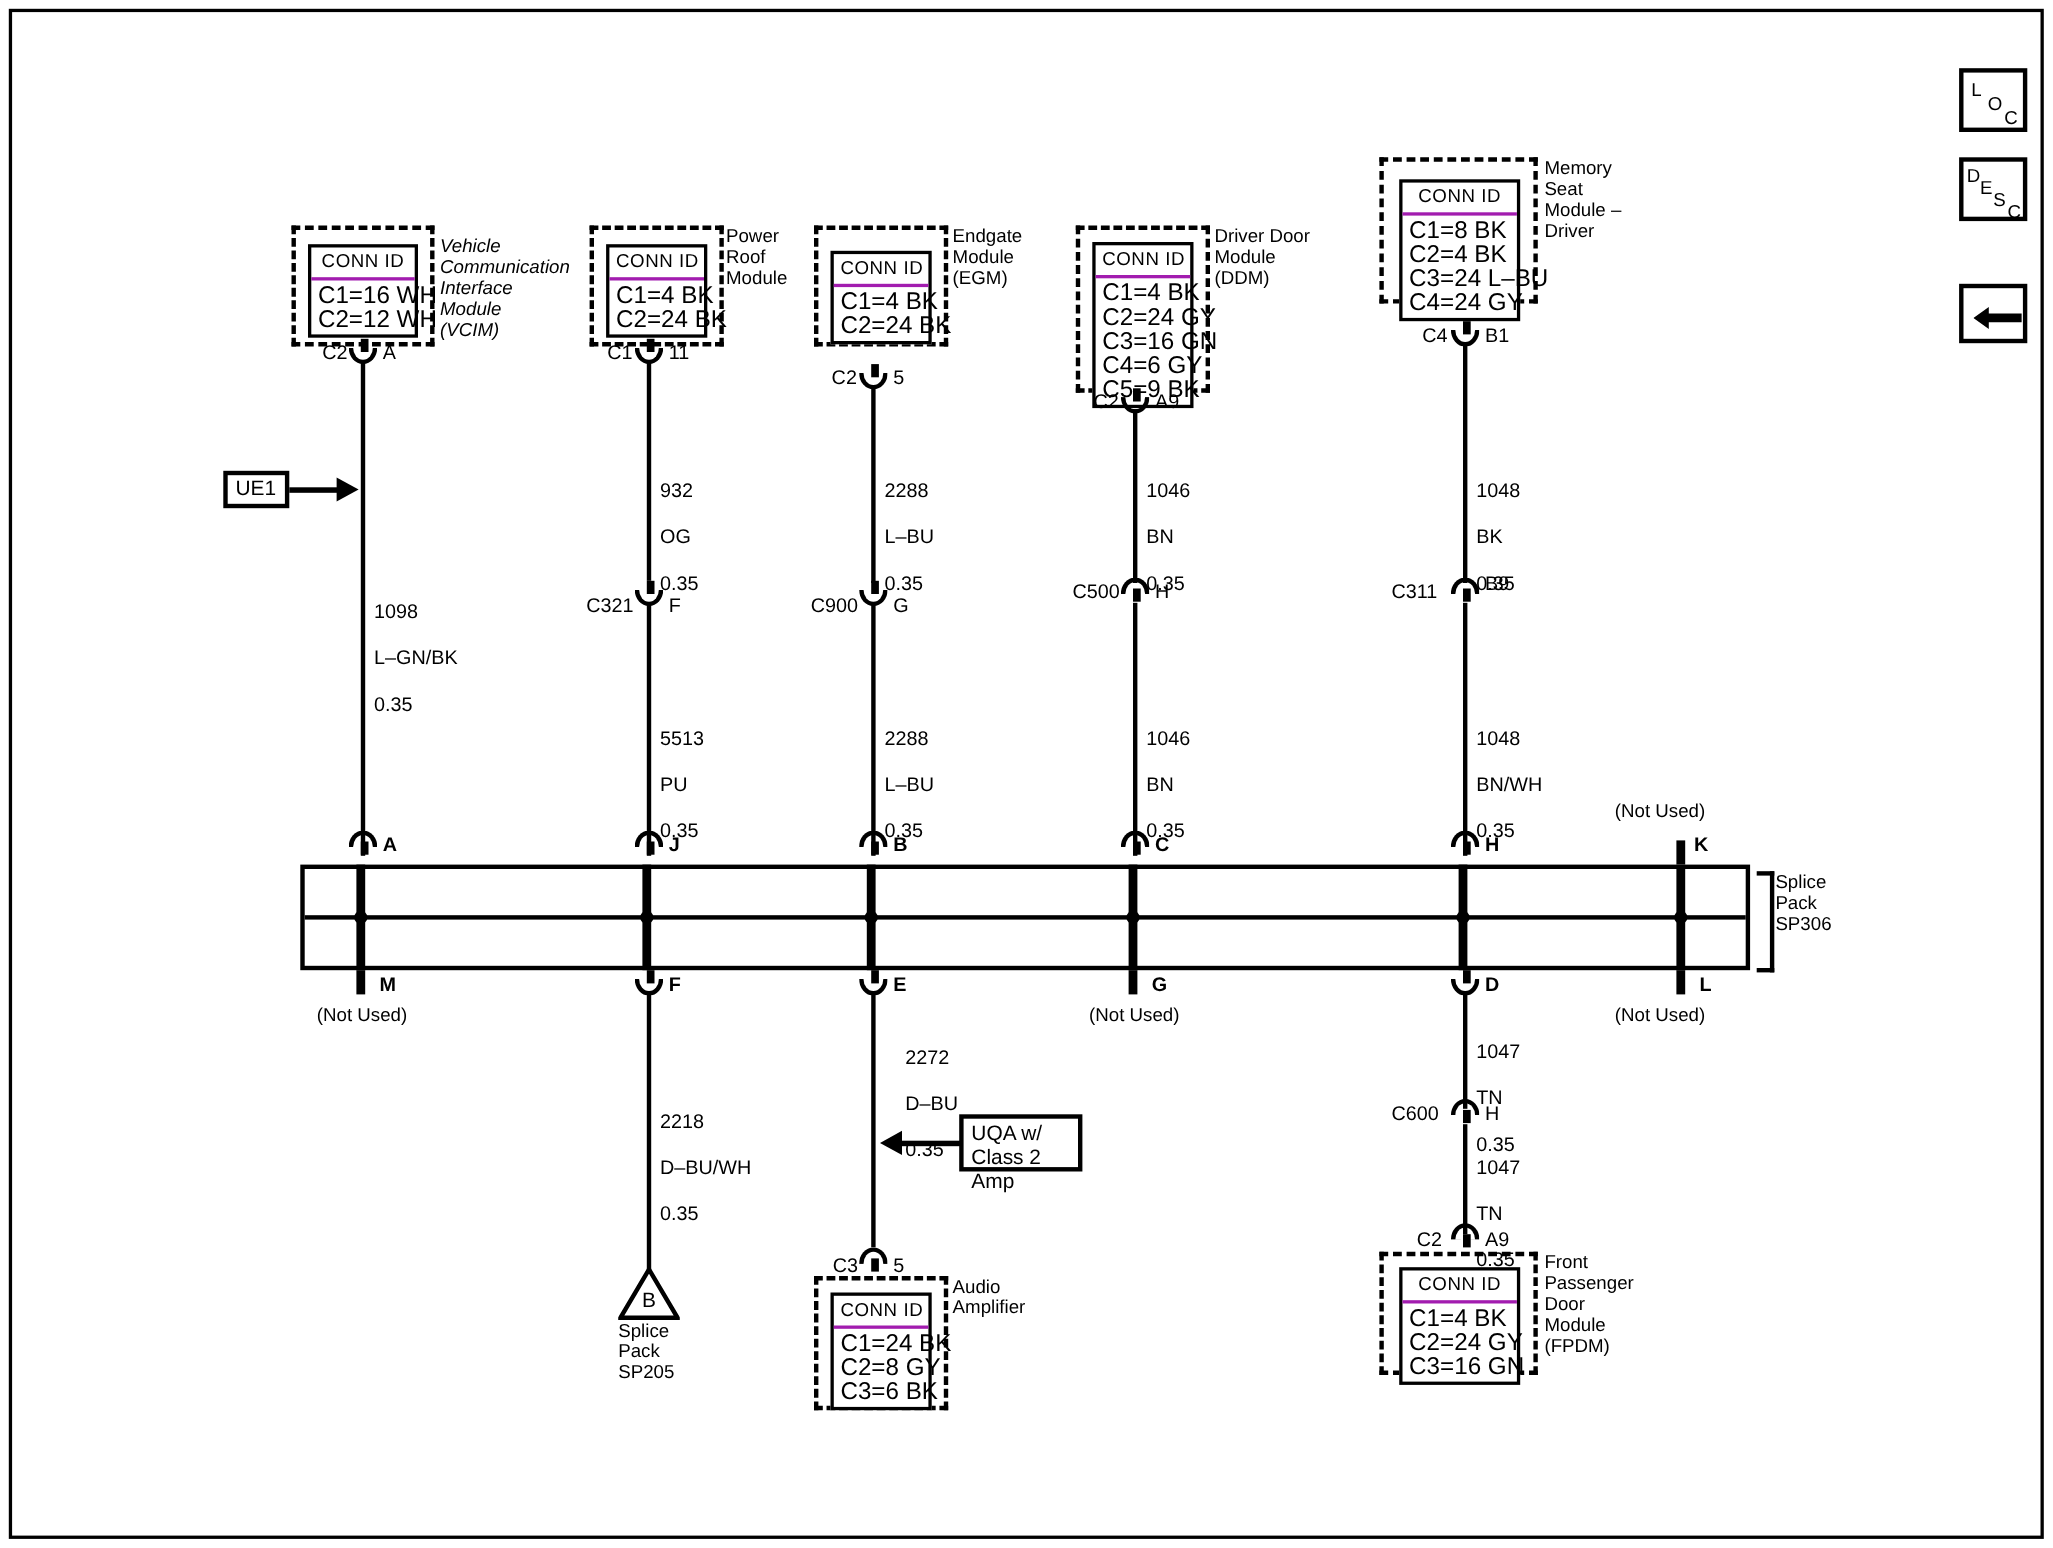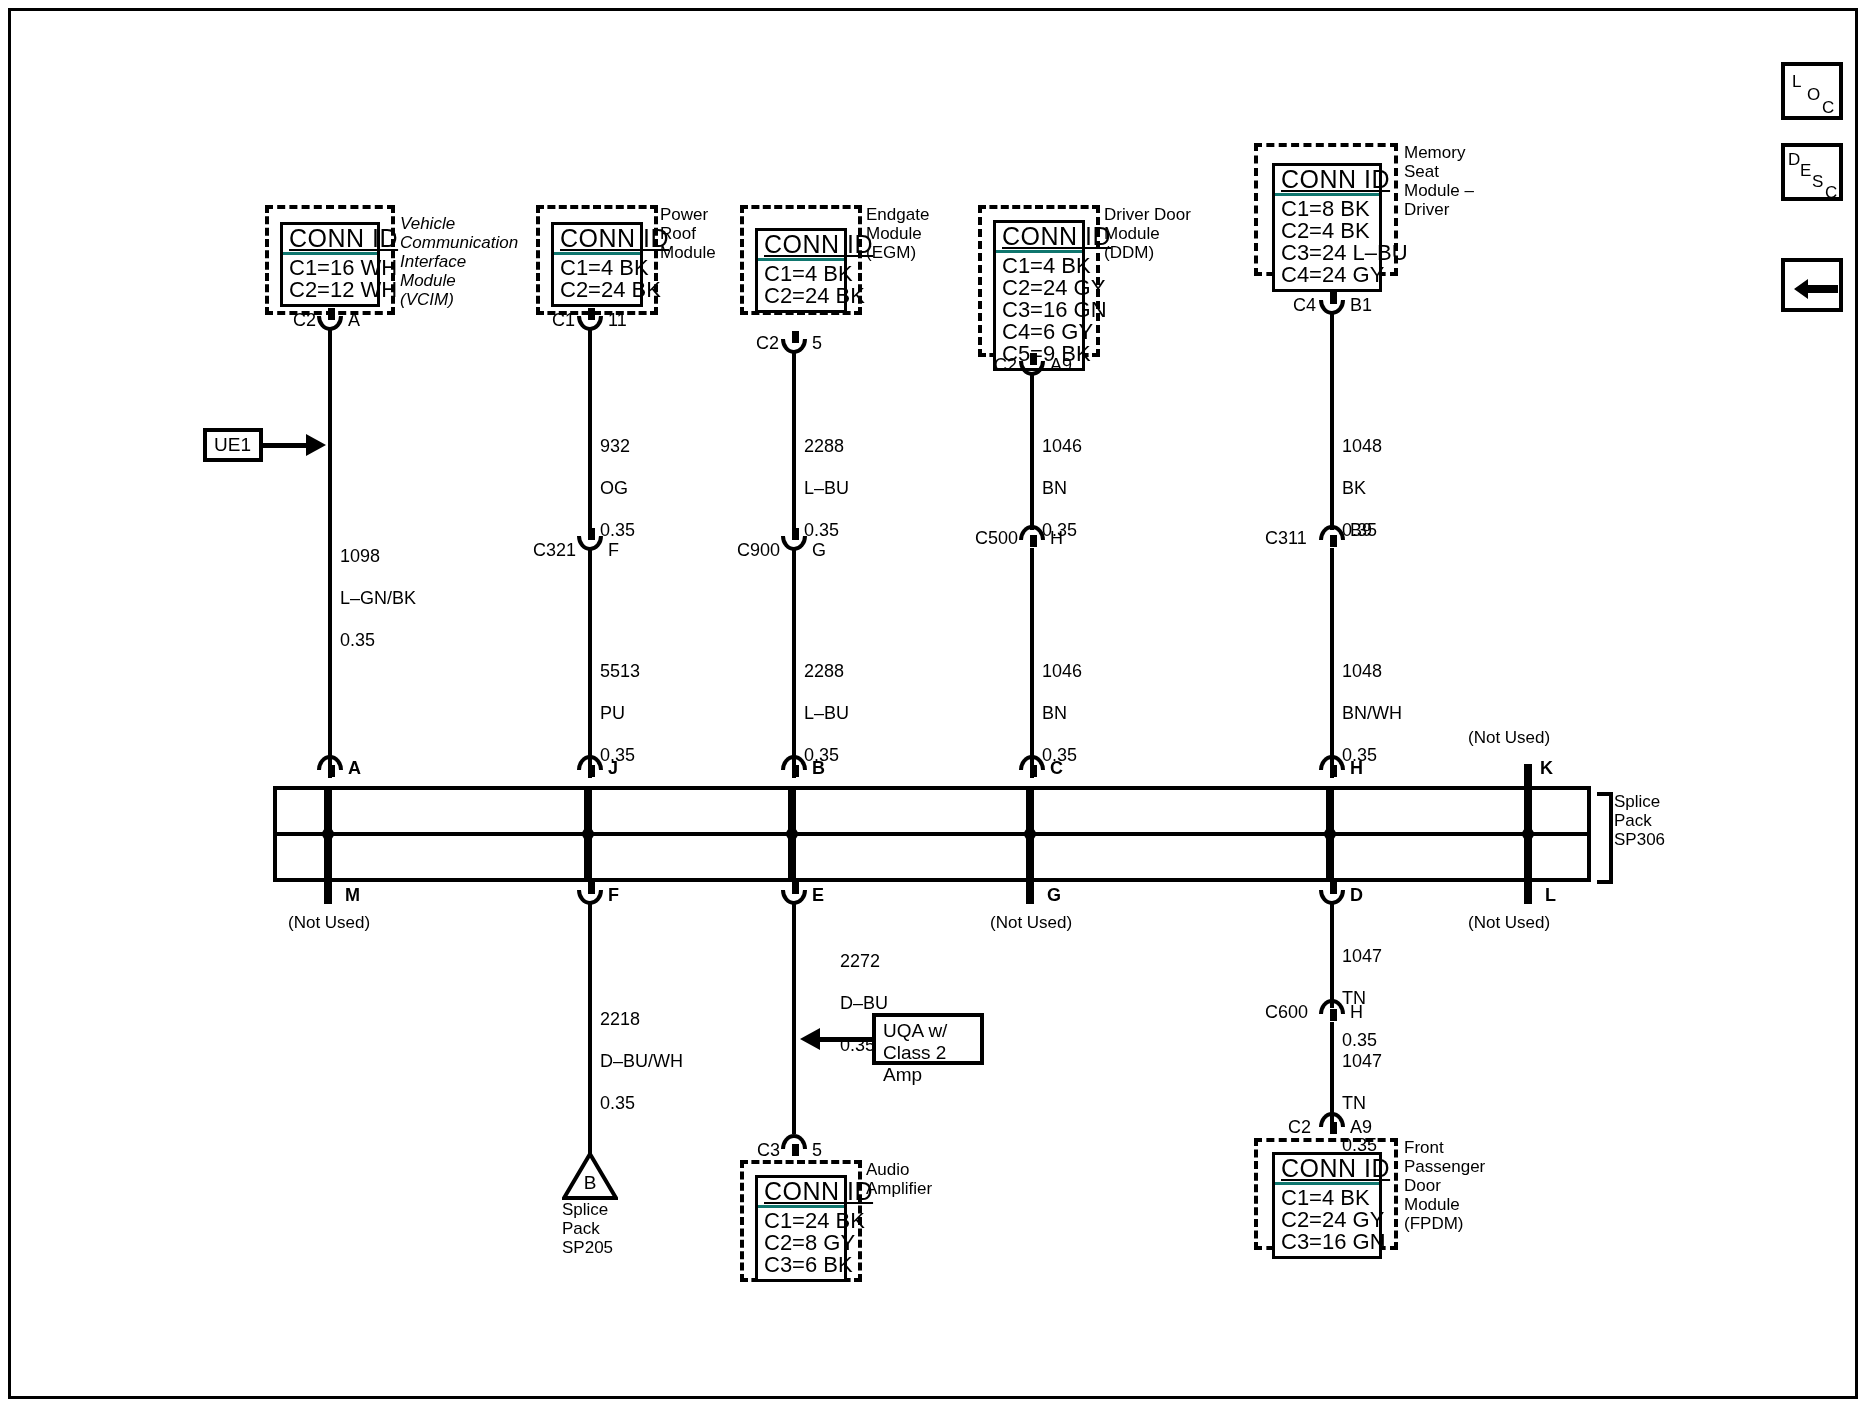--- a/index.html
+++ b/index.html
@@ -45,27 +45,26 @@
   }
   
   .connid {
     position: absolute;
     border: 3px solid #000;
     background: #fff;
     box-sizing: border-box;
   }
   .connid .connid-head {
     text-align: center;
-    font-size: 25px;
+    font-size: 17px;
     line-height: 24px;
     letter-spacing: 0.5px;
-    border-bottom: 3px solid #0f766e;
+    border-bottom: 3px solid #a21caf;
     padding: 1px 6px 2px 6px;
     white-space: nowrap;
-    text-decoration: underline;
   }
   .connid .connid-rows {
     padding: 2px 6px 3px 6px;
   }
   .connid .connid-rows div {
     font-size: 22px;
     line-height: 22px;
     white-space: nowrap;
   }
 
@@ -528,21 +527,21 @@
   <div class="module-caption" style="left:562px; top:1200px; width:110px;">Splice
 Pack
 SP205</div>
 
   <div class="term down" style="left:781px; top:882px;">
     <span class="stub"></span>
     <span class="arc"></span>
   </div>
   <div class="lbl bold" style="left:812px; top:885px;">E</div>
   <div class="vwire" style="left:792px; top:904px; height:230px;"></div>
-  <div class="lbl" style="left:840px; top:930px;">
+  <div class="lbl" style="left:823px; top:930px;">
     <span>2272</span><br>
     <span>D–BU</span><br>
     <span>0.35</span>
   </div>
 
   <div class="callout" style="left:872px; top:1013px; width:112px; height:52px;">UQA w/
 Class 2 Amp</div>
   <div class="arrow-shaft" style="left:820px; top:1037px; width:54px;"></div>
   <div class="arrow-head-left" style="left:800px; top:1028px;"></div>
 

